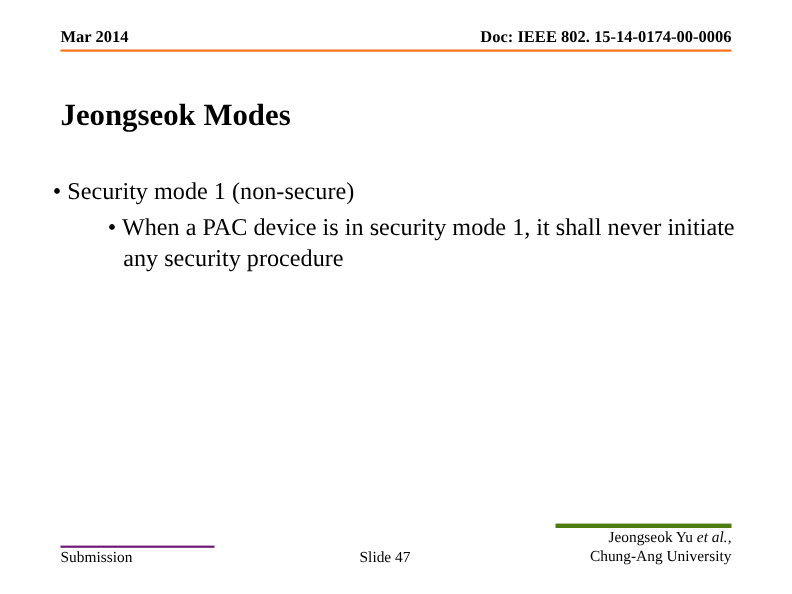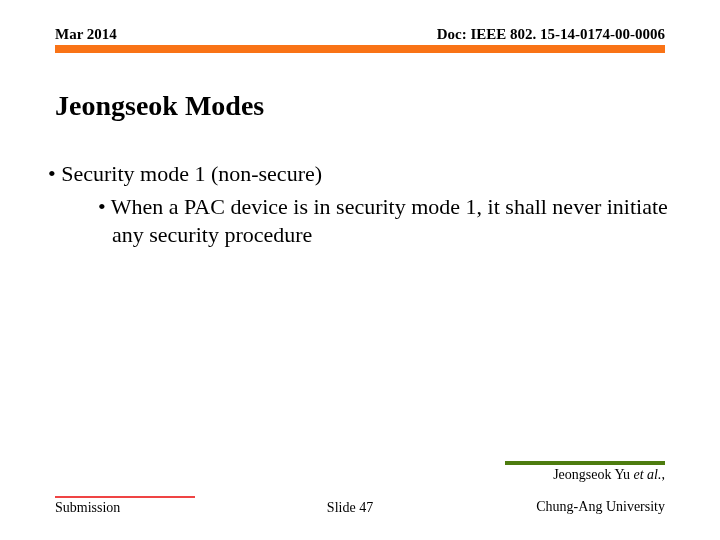--- a/index.html
+++ b/index.html
@@ -11,21 +11,21 @@
     color: #000;
     position: relative;
   }
   .header {
     position: absolute;
     top: 26px;
     left: 55px;
     right: 55px;
     display: flex;
     justify-content: space-between;
-    border-bottom: 8px solid #f97316;
+    border-bottom: 2px solid #f97316;
     padding-bottom: 2px;
     align-items: flex-end;
   }
   .header-left {
     font-size: 15px;
     font-weight: bold;
   }
   .header-right {
     font-size: 15px;
     font-weight: bold;
@@ -64,38 +64,37 @@
     position: absolute;
     bottom: 24px;
     left: 55px;
     right: 55px;
     display: flex;
     justify-content: space-between;
     align-items: flex-end;
     font-size: 14px;
   }
   .footer-left {
-    border-top: 2px solid #ef4444;
+    border-top: 2px solid #701a75;
     padding-top: 2px;
     min-width: 140px;
   }
   .footer-center {
     text-align: center;
     flex: 0 0 auto;
   }
   .footer-right {
     border-top: 4px solid #4d7c0f;
     padding-top: 2px;
     min-width: 160px;
     text-align: right;
     line-height: 1.2;
   }
   .footer-right .line2 {
     display: block;
-    margin-top: 15px;
   }
   .italic { font-style: italic; }
 </style>
 </head>
 <body>
 
 <div class="header">
   <div class="header-left">Mar 2014</div>
   <div class="header-right">Doc: IEEE 802. 15-14-0174-00-0006</div>
 </div>

